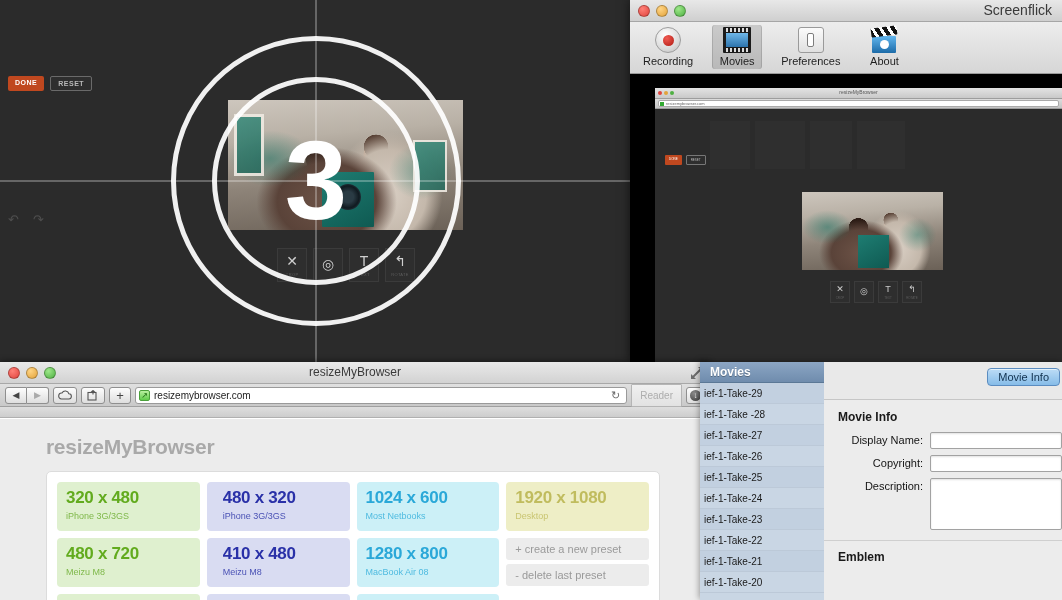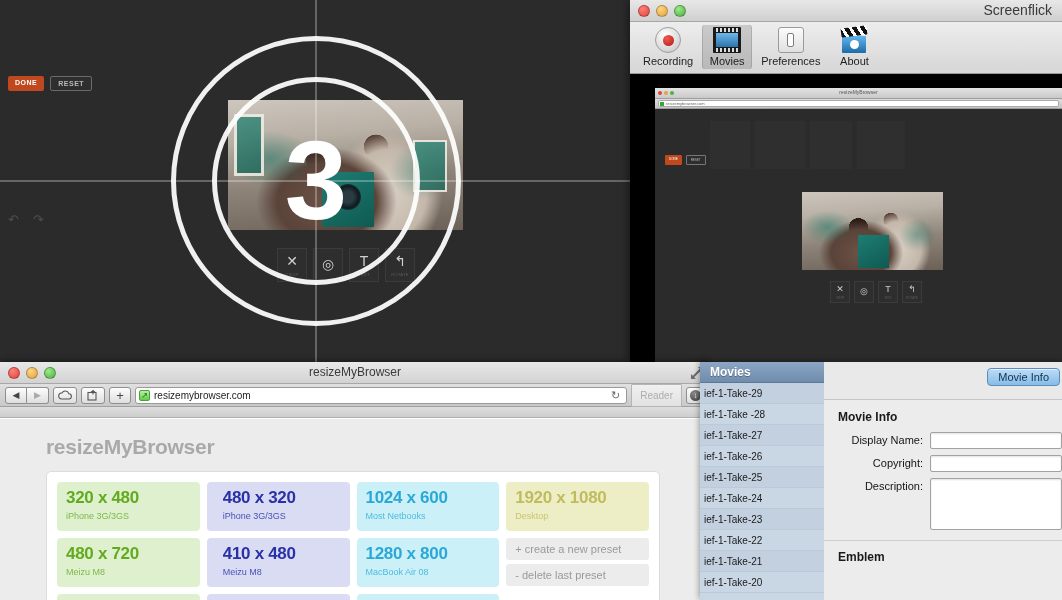--- a/index.html
+++ b/index.html
@@ -107,21 +107,21 @@
   .tl { width:12px; height:12px; border-radius:50%; border:1px solid rgba(0,0,0,.25); }
   .tl.red{background:radial-gradient(circle at 35% 30%,#ff8077,#e0443e);}
   .tl.yellow{background:radial-gradient(circle at 35% 30%,#ffd483,#e2a33c);}
   .tl.green{background:radial-gradient(circle at 35% 30%,#9ee88a,#4fb043);}
   .sf-title {
     position:absolute; right:10px; top:2px; font-size:14px; color:#3a3a3a;
   }
   .sf-toolbar {
     height:52px; background:linear-gradient(#ededed,#d6d6d6);
     border-bottom:1px solid #9a9a9a; display:flex; align-items:flex-start;
-    padding:3px 0 0 6px; gap:2px;
+    padding:3px 0 0 6px; gap:12px;
   }
   .sf-tbitem {
     width:auto; min-width:50px; padding:1px 7px 2px 7px; display:flex;
     flex-direction:column; align-items:center; gap:1px; border-radius:3px;
   }
   .sf-tbitem.selected { background:rgba(0,0,0,.14); box-shadow:inset 1px 0 0 rgba(0,0,0,.12), inset -1px 0 0 rgba(0,0,0,.12);}
   .sf-tbitem .ic { height:28px; display:flex; align-items:center; justify-content:center; }
   .sf-tbitem .tlbl { font-size:11px; color:#1e1e1e; }
   .rec-dot {
     width:26px;height:26px;border-radius:50%;

